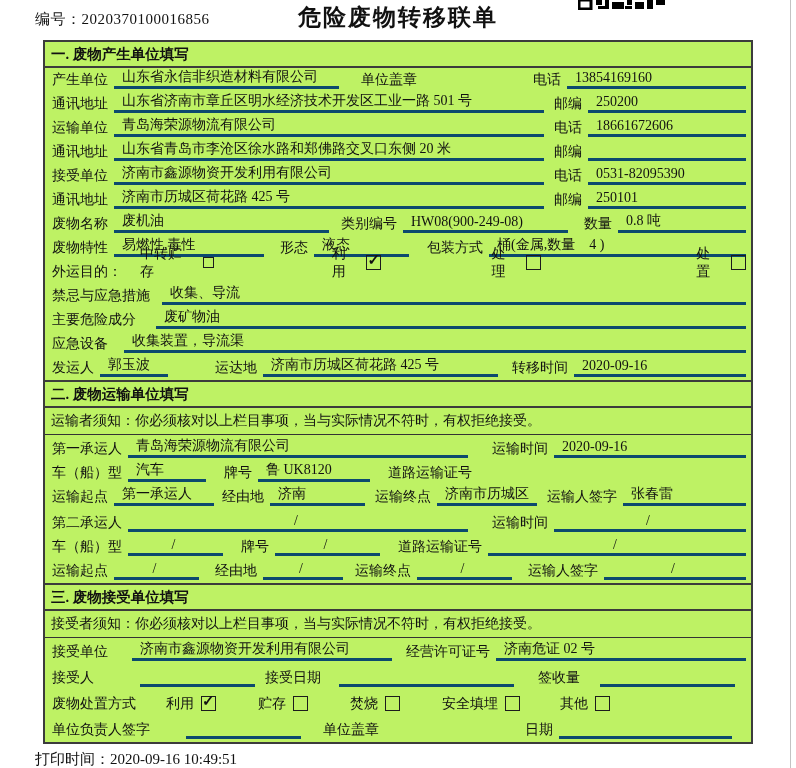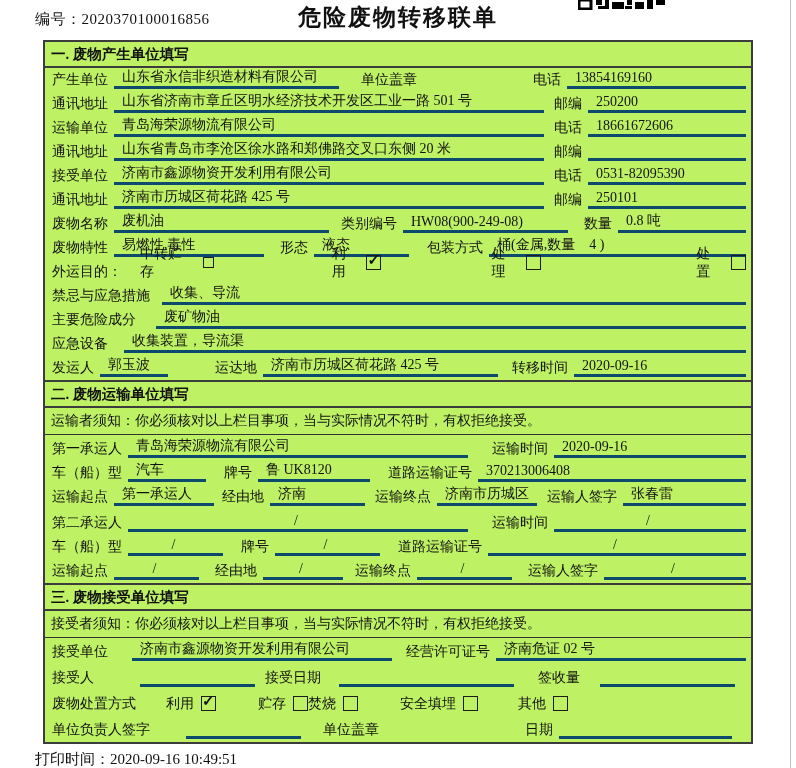--- a/index.html
+++ b/index.html
@@ -175,21 +175,20 @@
       <span class="lbl" style="margin-left:22px">运输时间</span>
       <span class="val grow">2020-09-16</span>
     </div>
 
     <div class="row">
       <span class="lbl">车（船）型</span>
       <span class="val" style="width:78px">汽车</span>
       <span class="lbl" style="margin-left:16px">牌号</span>
       <span class="val" style="width:112px">鲁 UK8120</span>
       <span class="lbl" style="margin-left:16px">道路运输证号</span>
-      <span class="val grow">370213006408</span>
     </div>
 
     <div class="row">
       <span class="lbl">运输起点</span>
       <span class="val" style="width:100px">第一承运人</span>
       <span class="lbl" style="margin-left:6px">经由地</span>
       <span class="val" style="width:95px">济南</span>
       <span class="lbl" style="margin-left:8px">运输终点</span>
       <span class="val" style="width:100px">济南市历城区</span>
       <span class="lbl" style="margin-left:8px">运输人签字</span>
@@ -247,21 +246,21 @@
     <div class="row tall">
       <span class="lbl">废物处置方式</span>
       <span class="opt" style="margin-left:24px">
         <span>利用</span>
         <span class="cb checked"></span>
       </span>
       <span class="opt" style="margin-left:42px">
         <span>贮存</span>
         <span class="cb"></span>
       </span>
-      <span class="opt" style="">
+      <span class="opt" style="margin-left:42px">
         <span>焚烧</span>
         <span class="cb"></span>
       </span>
       <span class="opt" style="margin-left:42px">
         <span>安全填埋</span>
         <span class="cb"></span>
       </span>
       <span class="opt" style="margin-left:40px">
         <span>其他</span>
         <span class="cb"></span>

